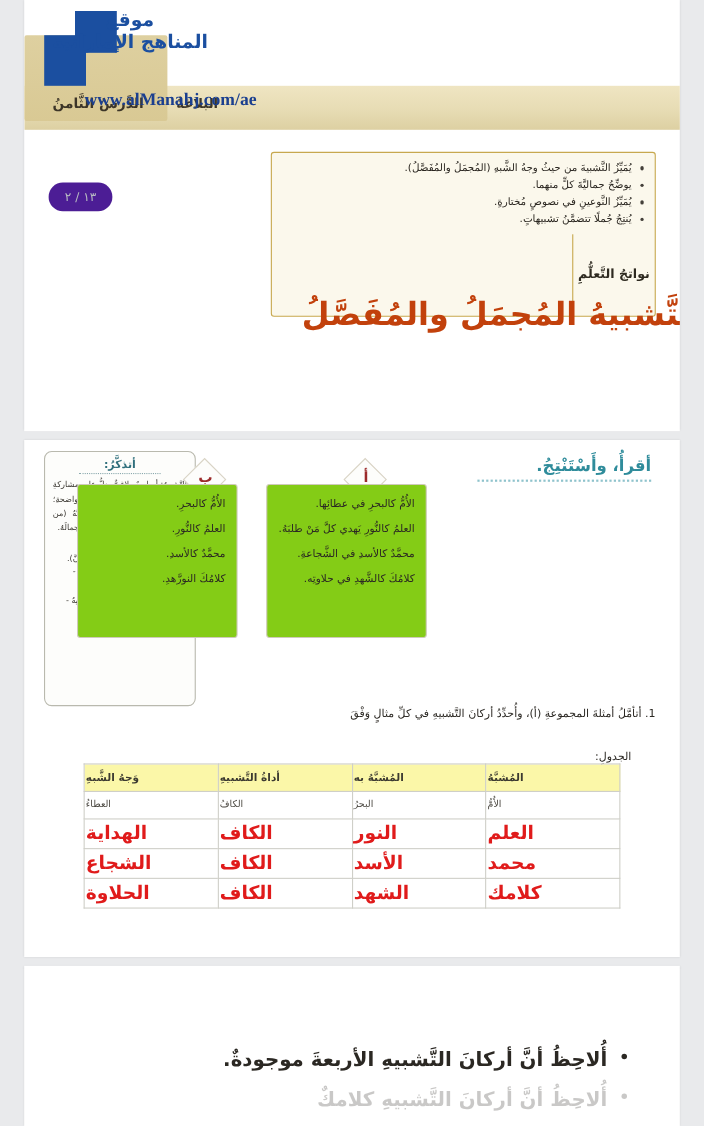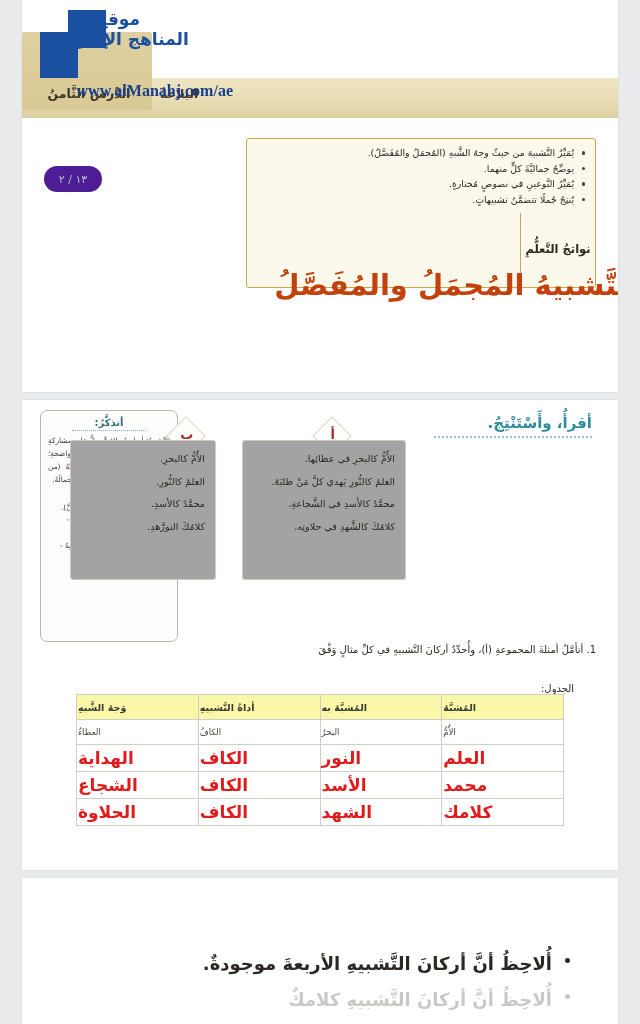--- a/index.html
+++ b/index.html
@@ -272,25 +272,25 @@
     font-weight: bold;
     color: #9c2b2b;
   }
   #grp-a { top: 22px; left: 296px; }
   #grp-b { top: 22px; left: 150px; }
 
   .grp-box {
     position: absolute;
     border: 1px solid #cfcabb;
     border-radius: 3px;
-    background: #a3a3a3;
+    background: #84cc16;
     box-sizing: border-box;
     padding: 7px 10px;
   }
-  #box-a { top: 40px; left: 220px; width: 164px; height: 140px; }
+  #box-a { top: 40px; left: 220px; width: 146px; height: 140px; }
   #box-b { top: 40px; left: 48px;  width: 146px; height: 140px; }
   .grp-line {
     font-size: 9.6px;
     line-height: 2.35;
     color: #2b2823;
     text-align: right;
     white-space: nowrap;
   }
 
   

